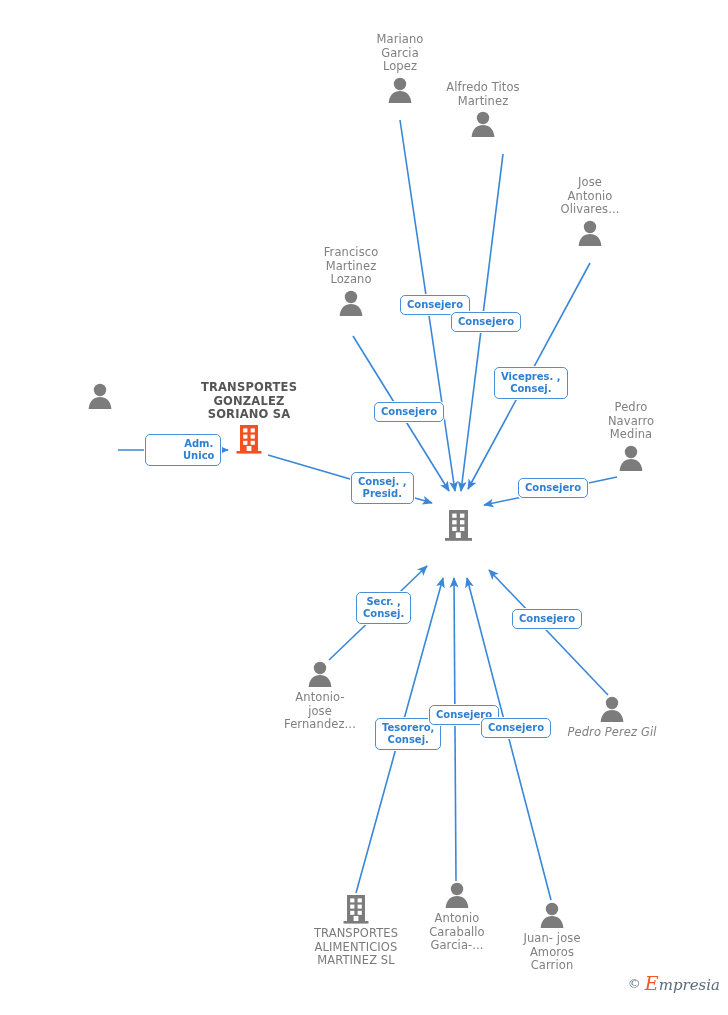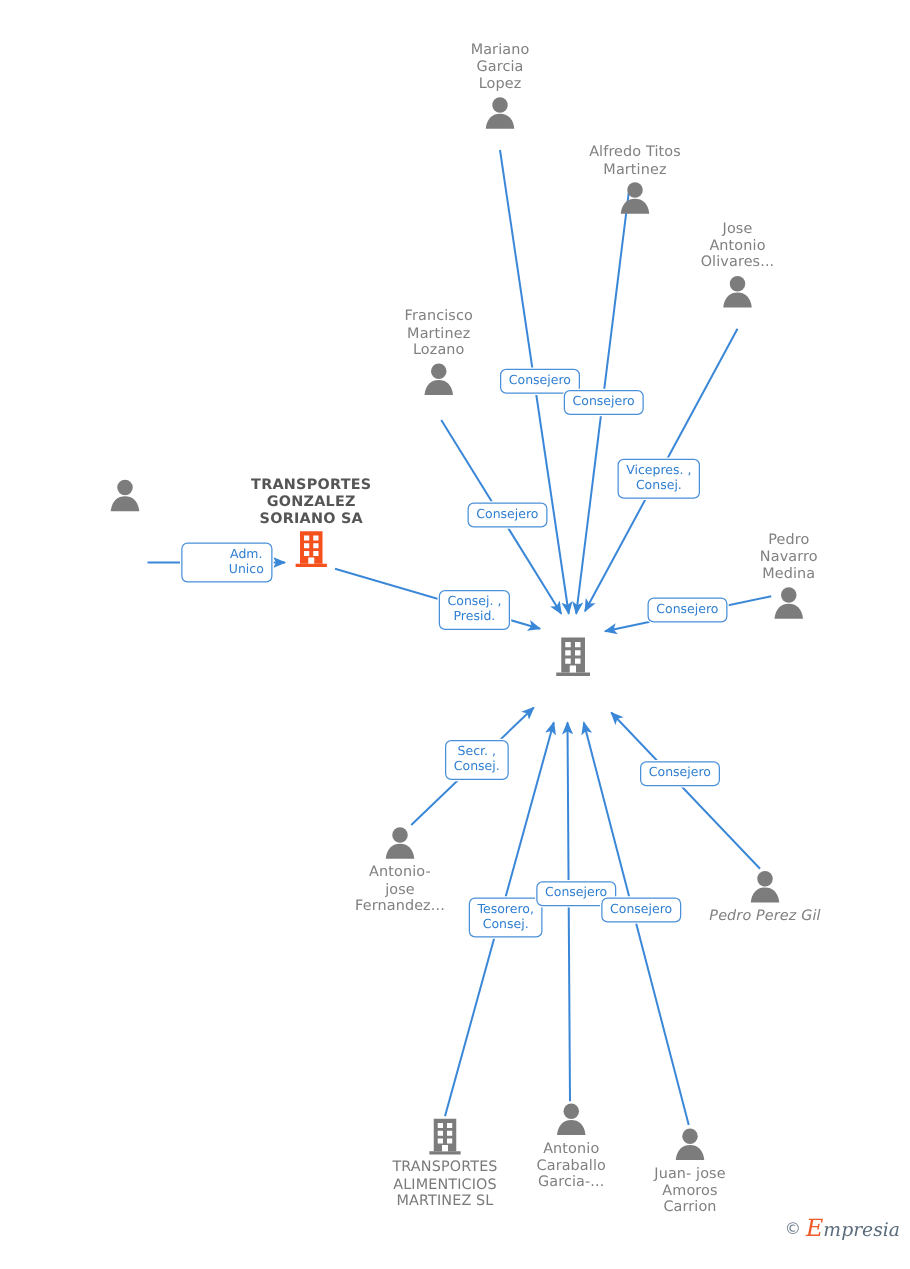--- a/index.html
+++ b/index.html
@@ -60,20 +60,21 @@
     background: #ffffff;
     border: 1px solid #4a90d9;
     border-radius: 5px;
     color: #2f7fd1;
     font-size: 10px;
     line-height: 12px;
     padding: 3px 6px 3px 6px;
     text-align: center;
     white-space: pre-line;
     box-shadow: 0 0 0 1px #ffffff;
+    font-weight: bold;
   }
   .watermark {
     position: absolute;
     right: 8px;
     bottom: 6px;
     display: flex;
     align-items: center;
     gap: 4px;
   }
   .watermark .c {
@@ -126,21 +127,21 @@
 Garcia
 Lopez</span>
     <span class="glyph">
       <svg width="30" height="30" viewBox="0 0 30 30">
           <circle cx="15" cy="9" r="6.2" fill="#7c7c7c"></circle>
           <path d="M3.6,28 C4.4,19.6 9.2,16 15,16 C20.8,16 25.6,19.6 26.4,28 Z" fill="#7c7c7c"></path>
         </svg>
     </span>
   </div>
 
-  <div class="node cap-above" style="left:508px; top:81px;margin-top:34px;">
+  <div class="node cap-above" style="left:483px; top:81px;">
     <span class="caption">Alfredo Titos
 Martinez</span>
     <span class="glyph">
       <svg width="30" height="30" viewBox="0 0 30 30">
           <circle cx="15" cy="9" r="6.2" fill="#7c7c7c"></circle>
           <path d="M3.6,28 C4.4,19.6 9.2,16 15,16 C20.8,16 25.6,19.6 26.4,28 Z" fill="#7c7c7c"></path>
         </svg>
     </span>
   </div>
 
@@ -189,21 +190,21 @@
         <rect x="15.6" y="5.4" width="4.2" height="4" fill="#ffffff"></rect>
         <rect x="8.2" y="11.6" width="4.2" height="4" fill="#ffffff"></rect>
         <rect x="15.6" y="11.6" width="4.2" height="4" fill="#ffffff"></rect>
         <rect x="8.2" y="17.8" width="4.2" height="4" fill="#ffffff"></rect>
         <rect x="15.6" y="17.8" width="4.2" height="4" fill="#ffffff"></rect>
         <rect x="11.6" y="23" width="4.8" height="5" fill="#ffffff"></rect>
       </svg>
     </span>
   </div>
 
-  <div class="node cap-above" style="left:631px; top:401px;margin-top:24px;">
+  <div class="node cap-above" style="left:631px; top:401px;">
     <span class="caption">Pedro
 Navarro
 Medina</span>
     <span class="glyph">
       <svg width="30" height="30" viewBox="0 0 30 30">
           <circle cx="15" cy="9" r="6.2" fill="#7c7c7c"></circle>
           <path d="M3.6,28 C4.4,19.6 9.2,16 15,16 C20.8,16 25.6,19.6 26.4,28 Z" fill="#7c7c7c"></path>
         </svg>
     </span>
   </div>

